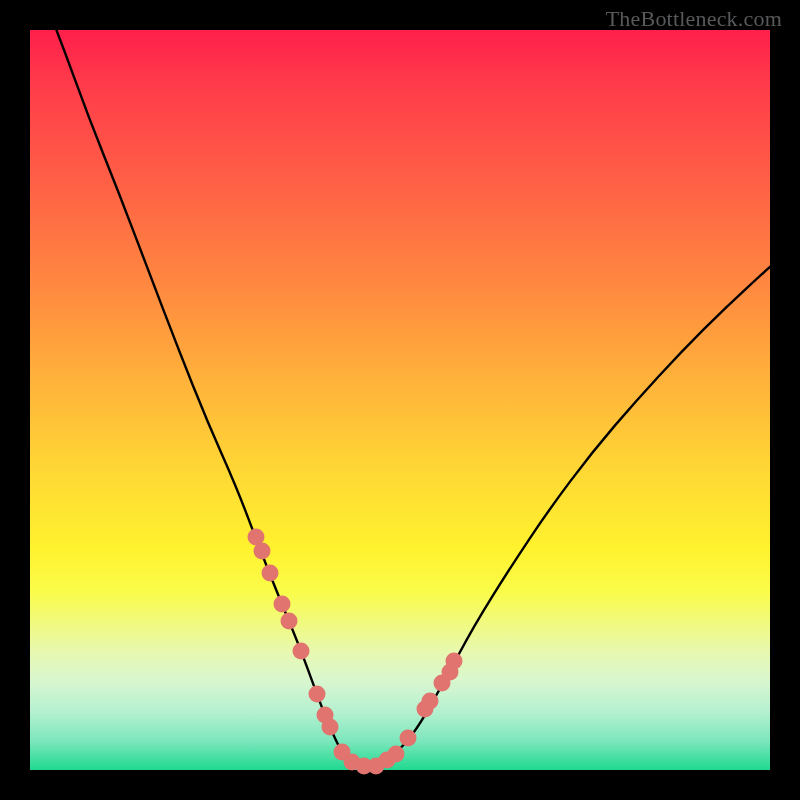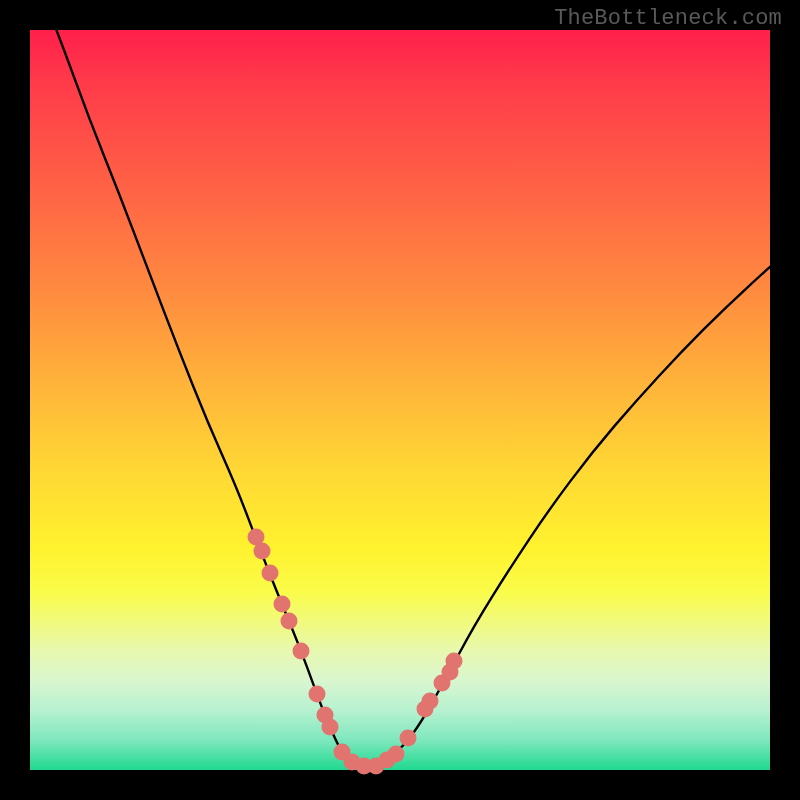--- a/index.html
+++ b/index.html
@@ -1,21 +1,21 @@
 <!DOCTYPE html>
 <html><head>
 <meta charset="utf-8">
 <style>
   * { margin: 0; padding: 0; box-sizing: border-box; }
   html, body { width: 800px; height: 800px; background: #000; overflow: hidden; }
   .frame { position: relative; width: 800px; height: 800px; background: #000; }
   .watermark {
     position: absolute;
     top: 6px; right: 18px;
-    font-family: Liberation Mono, monospace;
+    font-family: Liberation Serif, serif;
     font-size: 22px;
     color: #58595b;
     letter-spacing: 0.2px;
     z-index: 5;
   }
   .plot {
     position: absolute;
     left: 30px; top: 30px;
     width: 740px; height: 740px;
     background: linear-gradient(to bottom,

